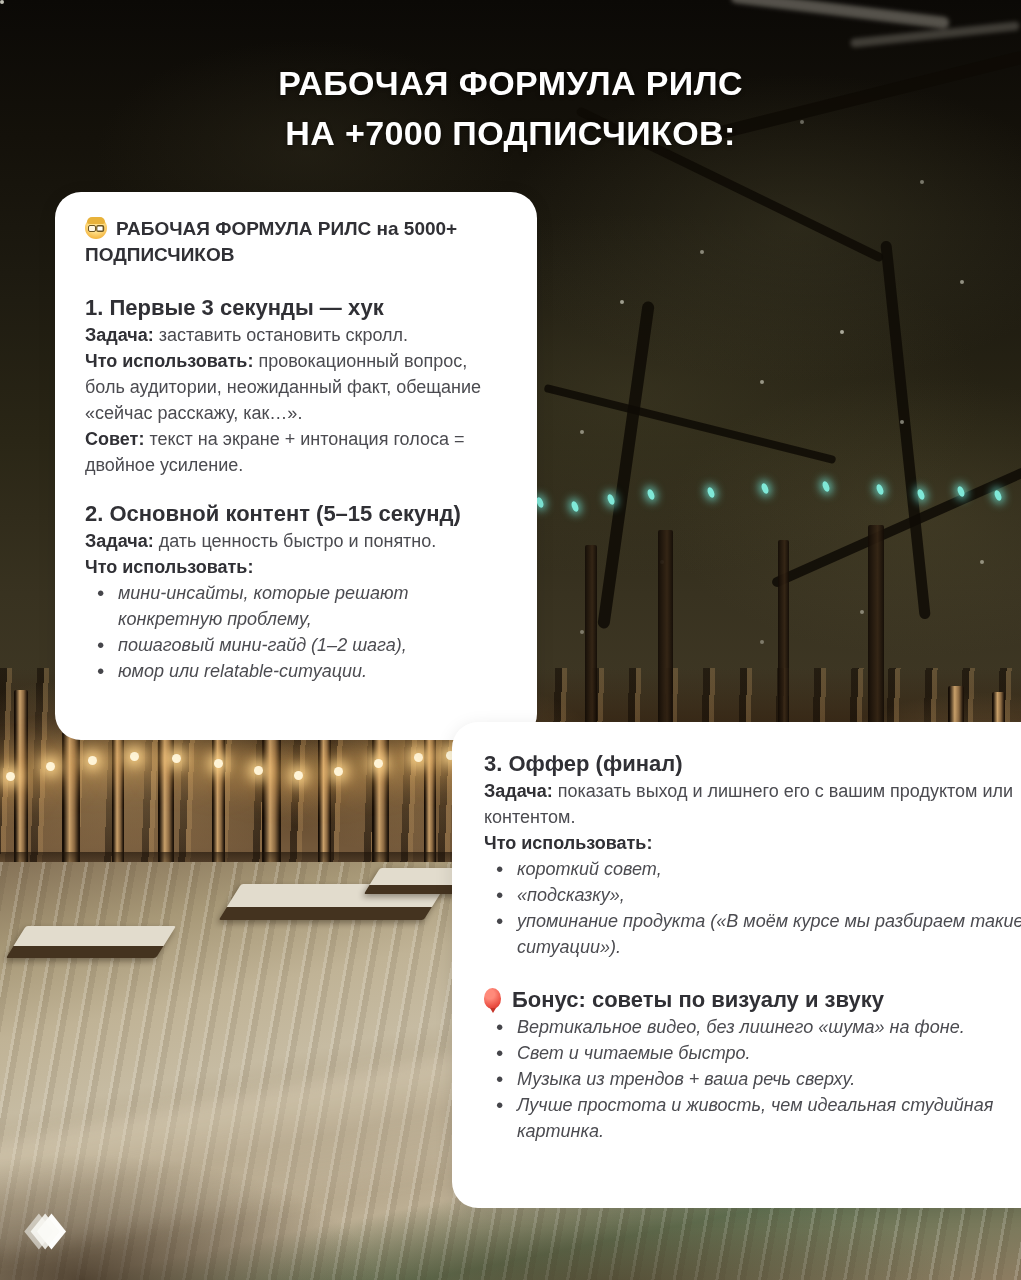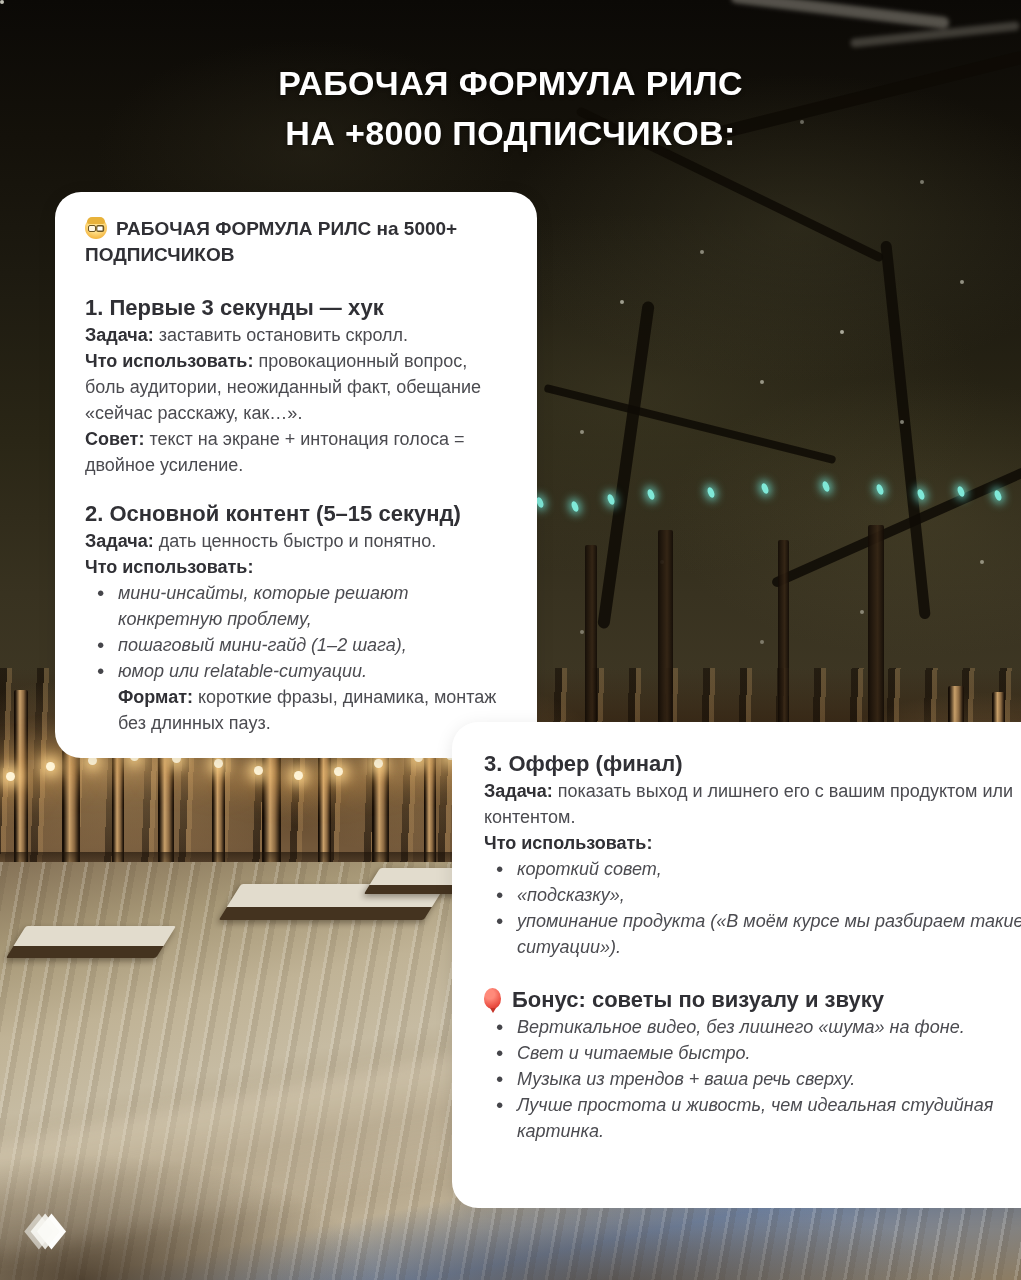--- a/index.html
+++ b/index.html
@@ -1,19 +1,19 @@
 <!DOCTYPE html>
 <html><head>
 <meta charset="utf-8">
 <style>
   html,body{margin:0;padding:0;background:#111;}
   .canvas{
     position:relative;width:1021px;height:1280px;overflow:hidden;
     font-family:"Liberation Sans","DejaVu Sans",sans-serif;
-    background:#3b82f6;
+    background:#14532d;
   }
   
   .bg{position:absolute;inset:0;}
   .sky{
     position:absolute;left:0;top:0;width:100%;height:760px;
     background:
       radial-gradient(ellipse 420px 220px at 78% 30%, rgba(78,74,48,.35), transparent 70%),
       radial-gradient(ellipse 500px 260px at 62% 52%, rgba(88,82,52,.30), transparent 70%),
       radial-gradient(ellipse 360px 200px at 90% 68%, rgba(96,88,56,.28), transparent 70%),
       radial-gradient(ellipse 300px 160px at 30% 20%, rgba(44,40,26,.5), transparent 70%),
@@ -201,21 +201,21 @@
     <div class="ground-shadow"></div>
     <div class="ground"></div>
     <div class="snow-path"></div>
     <div class="platform" style="left:230px;top:884px;width:205px;height:36px;"></div>
     <div class="platform" style="left:16px;top:926px;width:150px;height:32px;"></div>
     <div class="platform" style="left:372px;top:868px;width:120px;height:26px;"></div>
   </div>
 
   <div class="main-title">
     <div>РАБОЧАЯ ФОРМУЛА РИЛС</div>
-    <div>НА +8000 ПОДПИСЧИКОВ:</div>
+    <div>НА +7000 ПОДПИСЧИКОВ:</div>
   </div>
 
   <div class="card card1">
     <div class="card-header">
       <span class="profile-emoji"></span><b>РАБОЧАЯ ФОРМУЛА РИЛС на 5000+ ПОДПИСЧИКОВ</b>
     </div>
 
     <div class="sec" style="margin-top:26px;">
       <p class="sec-heading">1. Первые 3 секунды — хук</p>
       <p><b>Задача:</b><span> заставить остановить скролл.</span></p>
@@ -225,21 +225,20 @@
 
     <div class="sec">
       <p class="sec-heading">2. Основной контент (5–15 секунд)</p>
       <p><b>Задача:</b><span> дать ценность быстро и понятно.</span></p>
       <p><b>Что использовать:</b><span></span></p>
       <ul class="dots">
         <li>мини-инсайты, которые решают конкретную проблему,</li>
         <li>пошаговый мини-гайд (1–2 шага),</li>
         <li>юмор или relatable-ситуации.</li>
       </ul>
-      <p class="indent"><b>Формат:</b><span> короткие фразы, динамика, монтаж без длинных пауз.</span></p>
     </div>
   </div>
 
   <div class="card card2">
     <div class="sec" style="margin-top:0;">
       <p class="sec-heading">3. Оффер (финал)</p>
       <p><b>Задача:</b><span> показать выход и лишнего его с вашим продуктом или контентом.</span></p>
       <p><b>Что использовать:</b><span></span></p>
       <ul class="dots">
         <li>короткий совет,</li>

